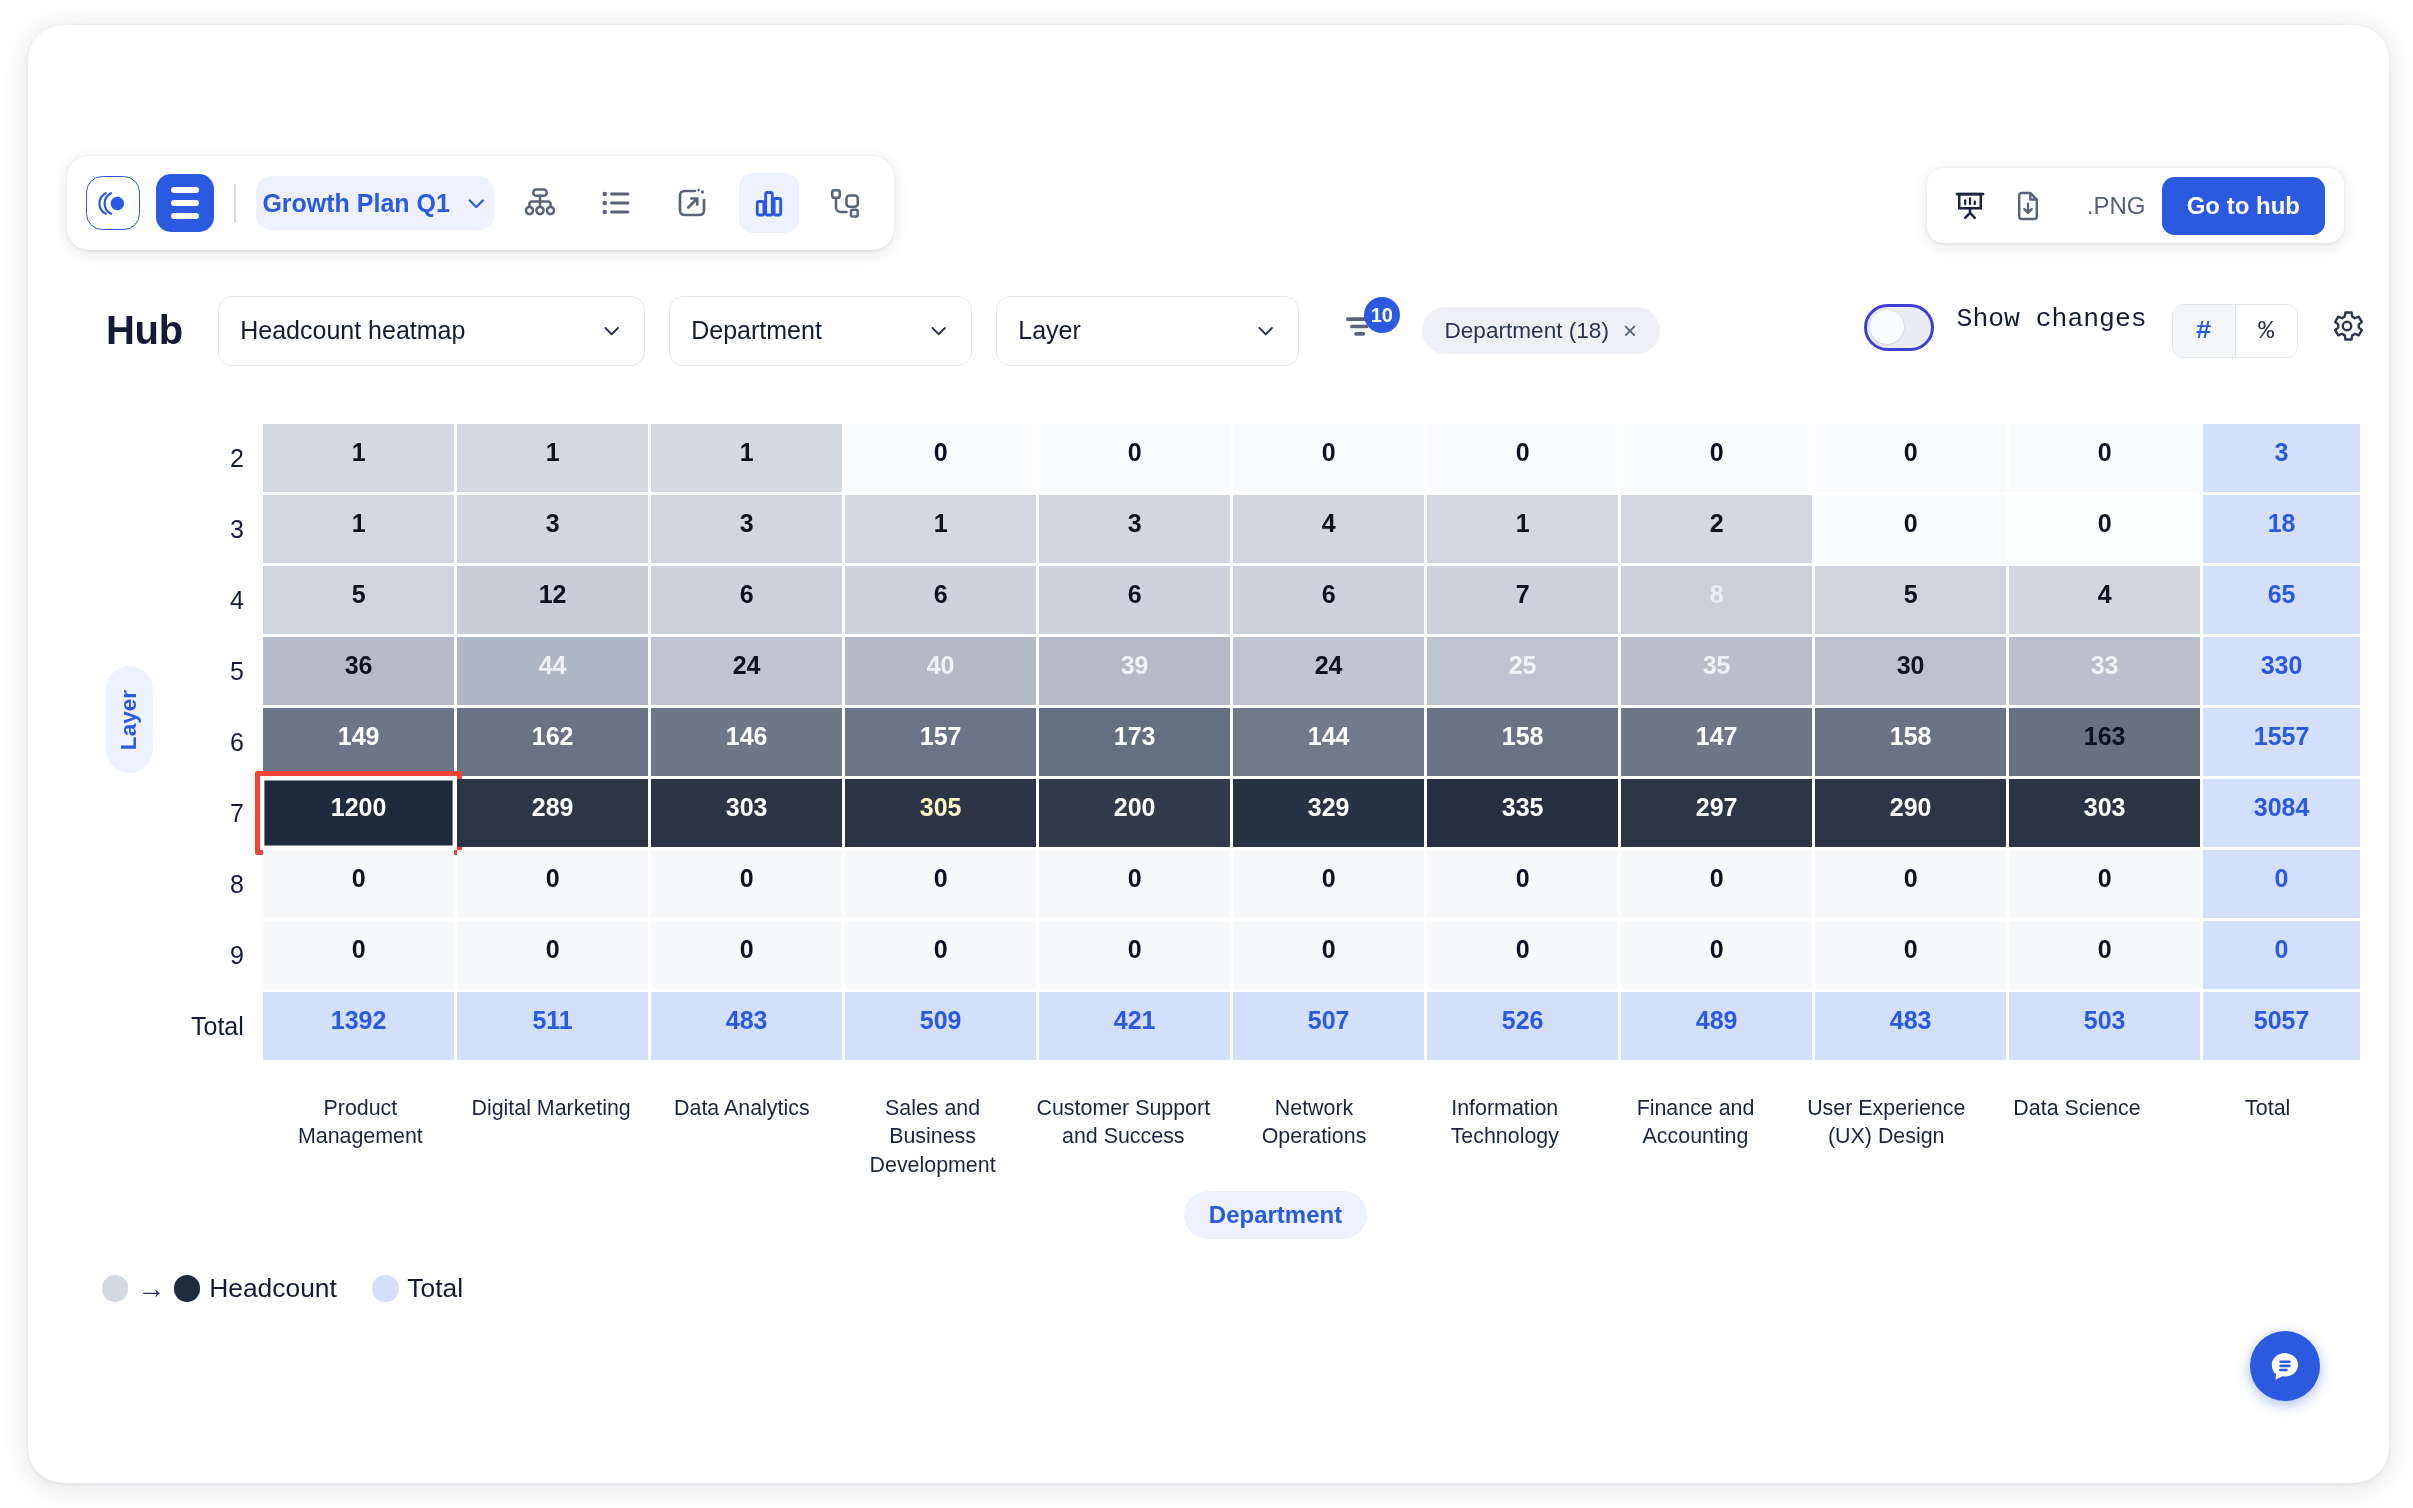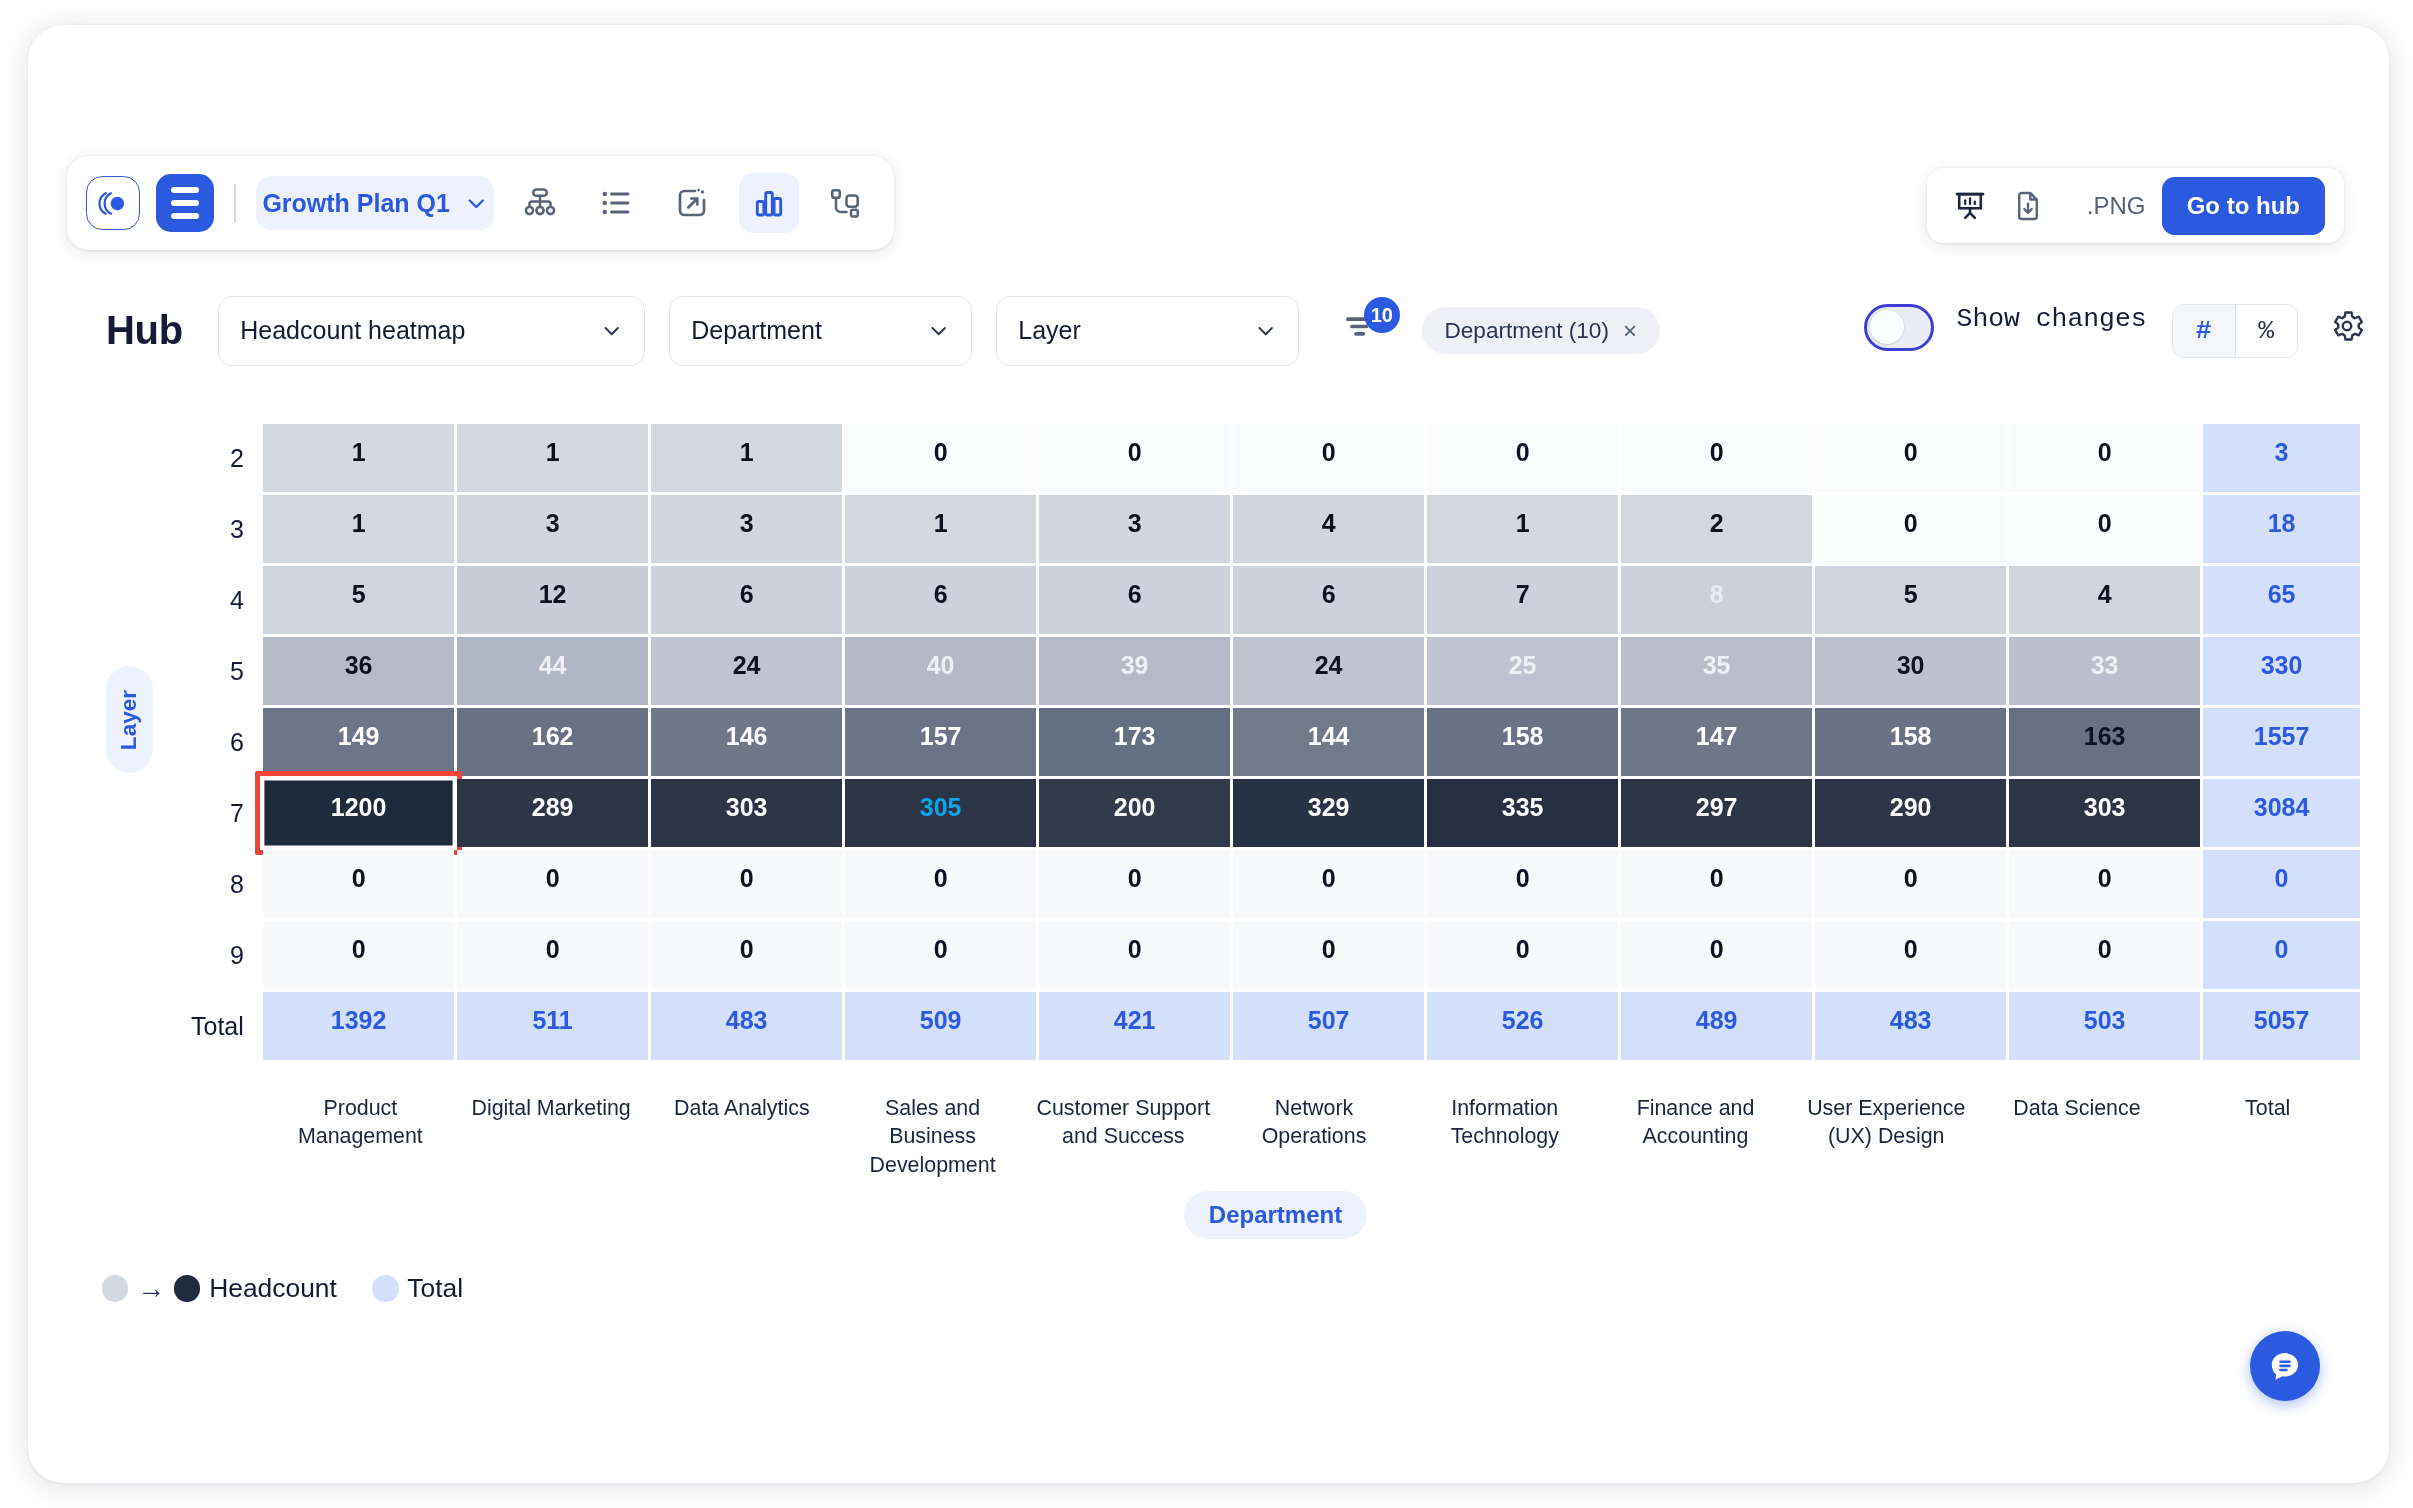--- a/index.html
+++ b/index.html
@@ -328,21 +328,21 @@
     </div>
 
     <div class="filter-icon-wrap">
       <svg width="39" height="39" viewBox="0 0 24 24">
         <path d="M3 7.5h13M5.5 12h9M8 16.5h4.5" stroke="#5a6479" stroke-width="2.3" stroke-linecap="round"></path>
       </svg>
       <div class="filter-badge">10</div>
     </div>
 
     <div class="chip">
-      <span>Department (10)</span>
+      <span>Department (18)</span>
       <span class="x">×</span>
     </div>
 
     <div class="rightctl">
       <div class="toggle">
         <div class="knob"></div>
       </div>
       <div class="showchanges">Show changes</div>
       <div class="seg">
         <div class="on">#</div>
@@ -431,21 +431,21 @@
               <td class="cell" style="background: rgb(110, 119, 136); color: #ffffff; width: 191px;">147</td>
               <td class="cell" style="background: rgb(106, 115, 134); color: rgb(255, 255, 255); width: 191px;">158</td>
               <td class="cell" style="background: rgb(104, 113, 132); color: rgb(13, 18, 32); width: 191px;">163</td>
               <td class="cell tot">1557</td>
             </tr>
             <tr>
               <td class="rowlab">7</td>
               <td class="cell sel" style="background: rgb(32, 42, 61); color: rgb(255, 255, 255); width: 191px;">1200</td>
               <td class="cell" style="background: rgb(44, 54, 71); color: rgb(255, 255, 255); width: 191px;">289</td>
               <td class="cell" style="background: rgb(43, 53, 70); color: rgb(255, 255, 255); width: 191px;">303</td>
-              <td class="cell" style="background: rgb(43, 53, 70); color: #0ea5e9; width: 191px;">305</td>
+              <td class="cell" style="background: rgb(43, 53, 70); color: #fef9c3; width: 191px;">305</td>
               <td class="cell" style="background: rgb(50, 59, 76); color: rgb(255, 255, 255); width: 191px;">200</td>
               <td class="cell" style="background: rgb(40, 50, 69); color: rgb(255, 255, 255); width: 191px;">329</td>
               <td class="cell" style="background: rgb(38, 47, 66); color: rgb(255, 255, 255); width: 191px;">335</td>
               <td class="cell" style="background: rgb(44, 54, 71); color: rgb(255, 255, 255); width: 191px;">297</td>
               <td class="cell" style="background: rgb(45, 54, 72); color: rgb(255, 255, 255); width: 191px;">290</td>
               <td class="cell" style="background: rgb(43, 53, 70); color: rgb(255, 255, 255); width: 191px;">303</td>
               <td class="cell tot">3084</td>
             </tr>
             <tr>
               <td class="rowlab">8</td>

